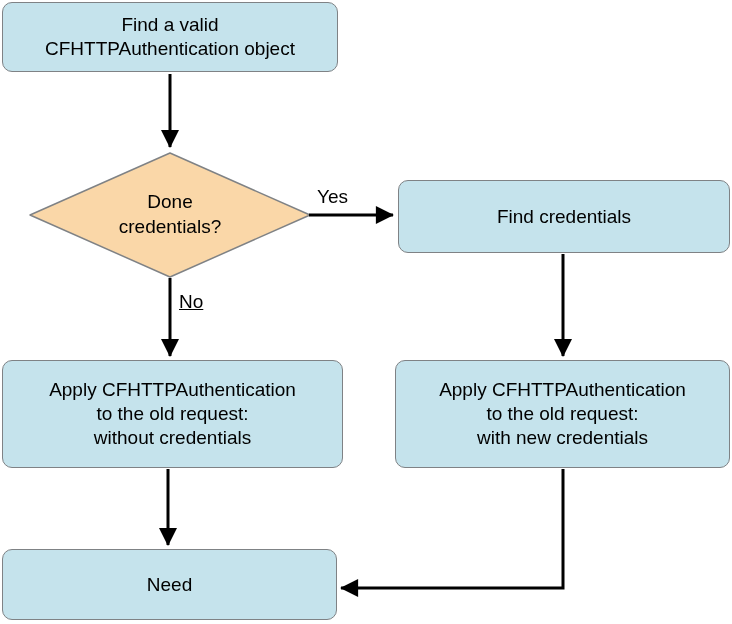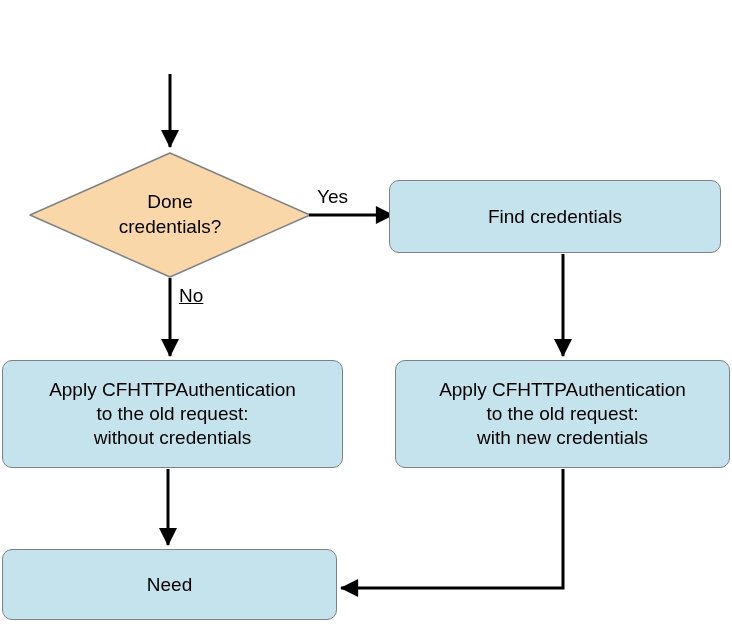--- a/index.html
+++ b/index.html
@@ -31,21 +31,21 @@
     display: flex;
     align-items: center;
     justify-content: center;
     text-align: center;
     font-size: 19px;
     line-height: 24px;
     color: #000000;
     white-space: pre-line;
   }
   .node-find-valid   { left: 2px;   top: 2px;   width: 336px; height: 70px; }
-  .node-find-creds   { left: 389px; top: 180px; width: 332px; height: 73px; }
+  .node-find-creds   { left: 398px; top: 180px; width: 332px; height: 73px; }
   .node-apply-without{ left: 2px;   top: 360px; width: 341px; height: 108px; }
   .node-apply-with   { left: 395px; top: 360px; width: 335px; height: 108px; }
   .node-done         { left: 2px;   top: 549px; width: 335px; height: 71px; }
   .decision-label {
     position: absolute;
     left: 50px;
     top: 189px;
     width: 240px;
     text-align: center;
     font-size: 19px;
@@ -54,21 +54,21 @@
     white-space: pre-line;
   }
   .edge-label {
     position: absolute;
     font-size: 19px;
     line-height: 22px;
     color: #000000;
     text-align: center;
   }
   .edge-label-yes { left: 317px; top: 186px; }
-  .edge-label-no  { left: 179px; top: 285px; text-decoration: underline; }
+  .edge-label-no  { left: 179px; top: 291px; text-decoration: underline; }
 </style>
 </head>
 <body>
 
 <div class="canvas">
 
   <svg class="connector-layer" width="732" height="624" viewBox="0 0 732 624" xmlns="http://www.w3.org/2000/svg">
     <defs>
       <marker id="arrowhead" viewBox="0 0 10 10" refX="9.5" refY="5" markerWidth="7" markerHeight="6" orient="auto">
         <polygon points="0,0 10,5 0,10" style="fill: var(--arrow, #000)"></polygon>
@@ -83,20 +83,22 @@
 
     <line x1="170" y1="278" x2="170" y2="356" style="stroke: var(--arrow, #000); stroke-width: 3;" marker-end="url(#arrowhead)"></line>
 
     <line x1="563" y1="254" x2="563" y2="356" style="stroke: var(--arrow, #000); stroke-width: 3;" marker-end="url(#arrowhead)"></line>
 
     <line x1="168" y1="469" x2="168" y2="545" style="stroke: var(--arrow, #000); stroke-width: 3;" marker-end="url(#arrowhead)"></line>
 
     <polyline points="563,469 563,588 341,588" style="fill: none; stroke: var(--arrow, #000); stroke-width: 3;" marker-end="url(#arrowhead)"></polyline>
   </svg>
 
+  <div class="node node-find-valid">Find a valid
+CFHTTPAuthentication object</div>
 
   <div class="node node-find-creds">Find credentials</div>
 
   <div class="node node-apply-without">Apply CFHTTPAuthentication
 to the old request:
 without credentials</div>
 
   <div class="node node-apply-with">Apply CFHTTPAuthentication
 to the old request:
 with new credentials</div>

